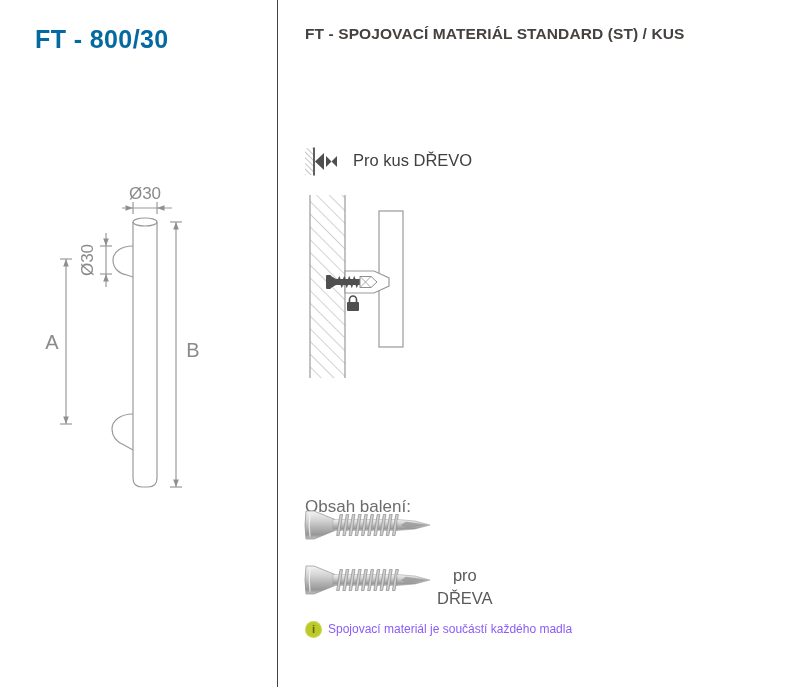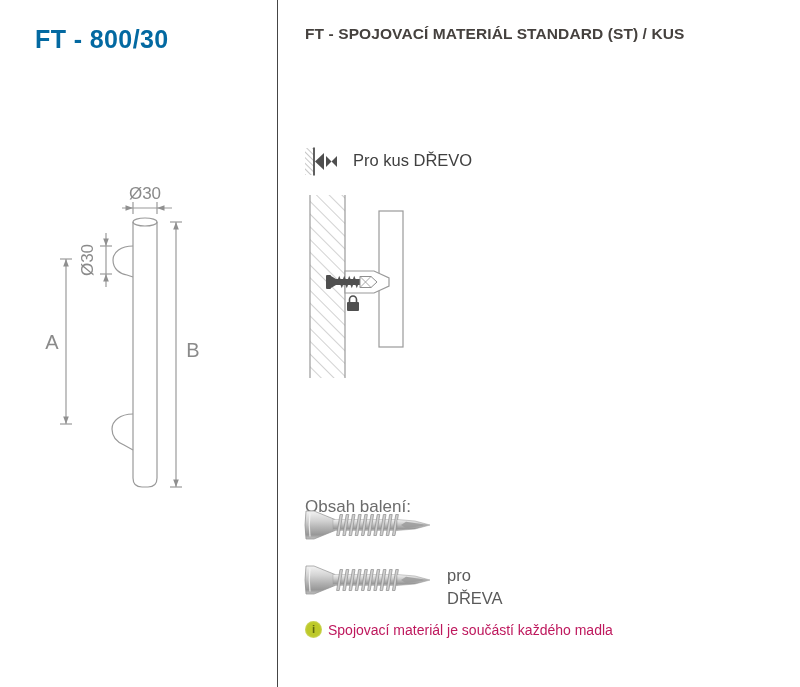--- a/index.html
+++ b/index.html
@@ -24,29 +24,29 @@
   .description{
     left:303px;top:60px;color:#595959;font-size:15.5px;line-height:24.5px;
   }
   .prokus-row-label{
     left:345px;top:151px;color:#404040;font-size:16.5px;margin-left:8px;
   }
   .package-heading{
     left:305px;top:473px;color:#6c6c6c;font-size:17px;margin-top:24px;
   }
   .screw-caption{
-    left:447px;top:564px;color:#5a5a5a;font-size:16.5px;line-height:23px;
+    left:437px;top:564px;color:#5a5a5a;font-size:16.5px;line-height:23px;text-align:center;
   }
   .note-icon{
     left:305px;top:621px;width:17px;height:17px;border-radius:50%;
     background:#bdc929;color:#5f680f;font-size:11.5px;font-weight:bold;
     line-height:17px;text-align:center;box-shadow:inset 0 0 2px rgba(255,255,255,.6);
   }
   .note-text{
-    left:328px;top:622px;color:#be185d;font-size:14px;text-align:center;
+    left:328px;top:622px;color:#8b5cf6;font-size:12px;text-align:center;
   }
   svg{display:block;overflow:visible;}
   text{font-family:"Liberation Sans", sans-serif;}
 </style>
 </head>
 <body>
 
 <div class="abs divider"></div>
 
 <div class="abs product-title">

